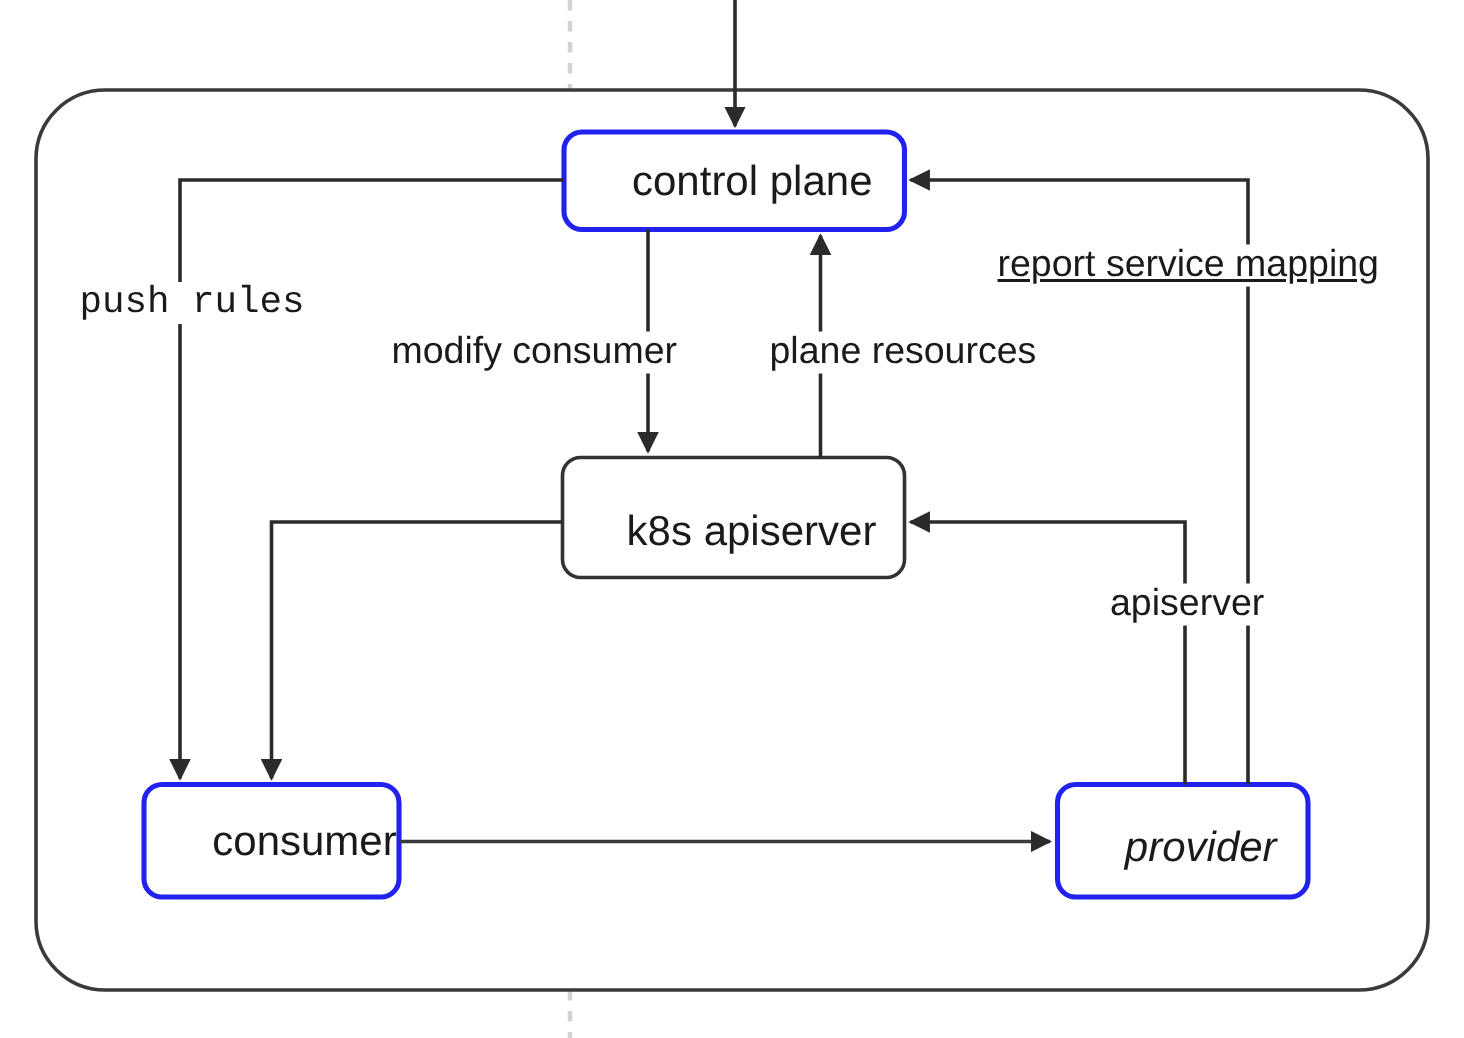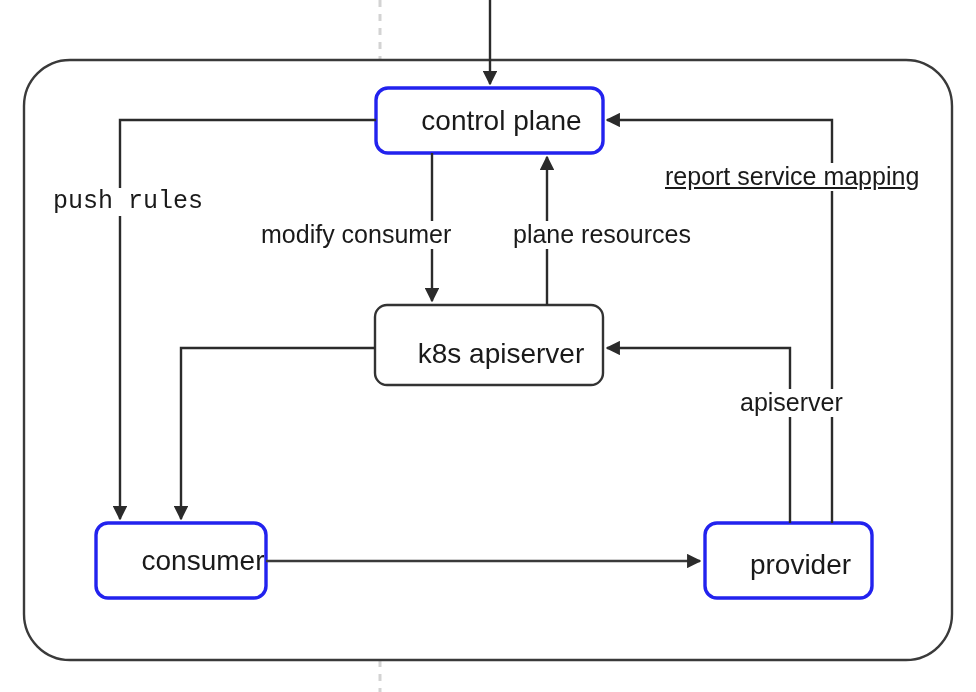--- a/index.html
+++ b/index.html
@@ -87,21 +87,21 @@
 
     <path d="M 266 561 L 700 561" fill="none" stroke="#3a3a3a" stroke-width="2.4" marker-end="url(#arrow)"></path>
   </svg>
 
   <div class="node-label" style="left:376px; top:88px; width:227px; height:65px;">control plane</div>
 
   <div class="node-label" style="left:375px; top:314px; width:228px; height:80px;">k8s apiserver</div>
 
   <div class="node-label" style="left:96px; top:523px; width:190px; height:75px;">consumer</div>
 
-  <div class="node-label" style="left:705px; top:523px; width:167px; height:84px;">provider</div>
+  <div class="node-label" style="left:705px; top:523px; width:167px; height:84px;font-style:italic;">provider</div>
 
   <div class="edge-label" style="left:50px; top:188px;font-family:Liberation Mono, monospace;">push rules</div>
 
   <div class="edge-label" style="left:258px; top:221px;">modify consumer</div>
 
   <div class="edge-label" style="left:510px; top:221px;">plane resources</div>
 
   <div class="edge-label" style="left:662px; top:163px;text-decoration:underline;">report service mapping</div>
 
 

